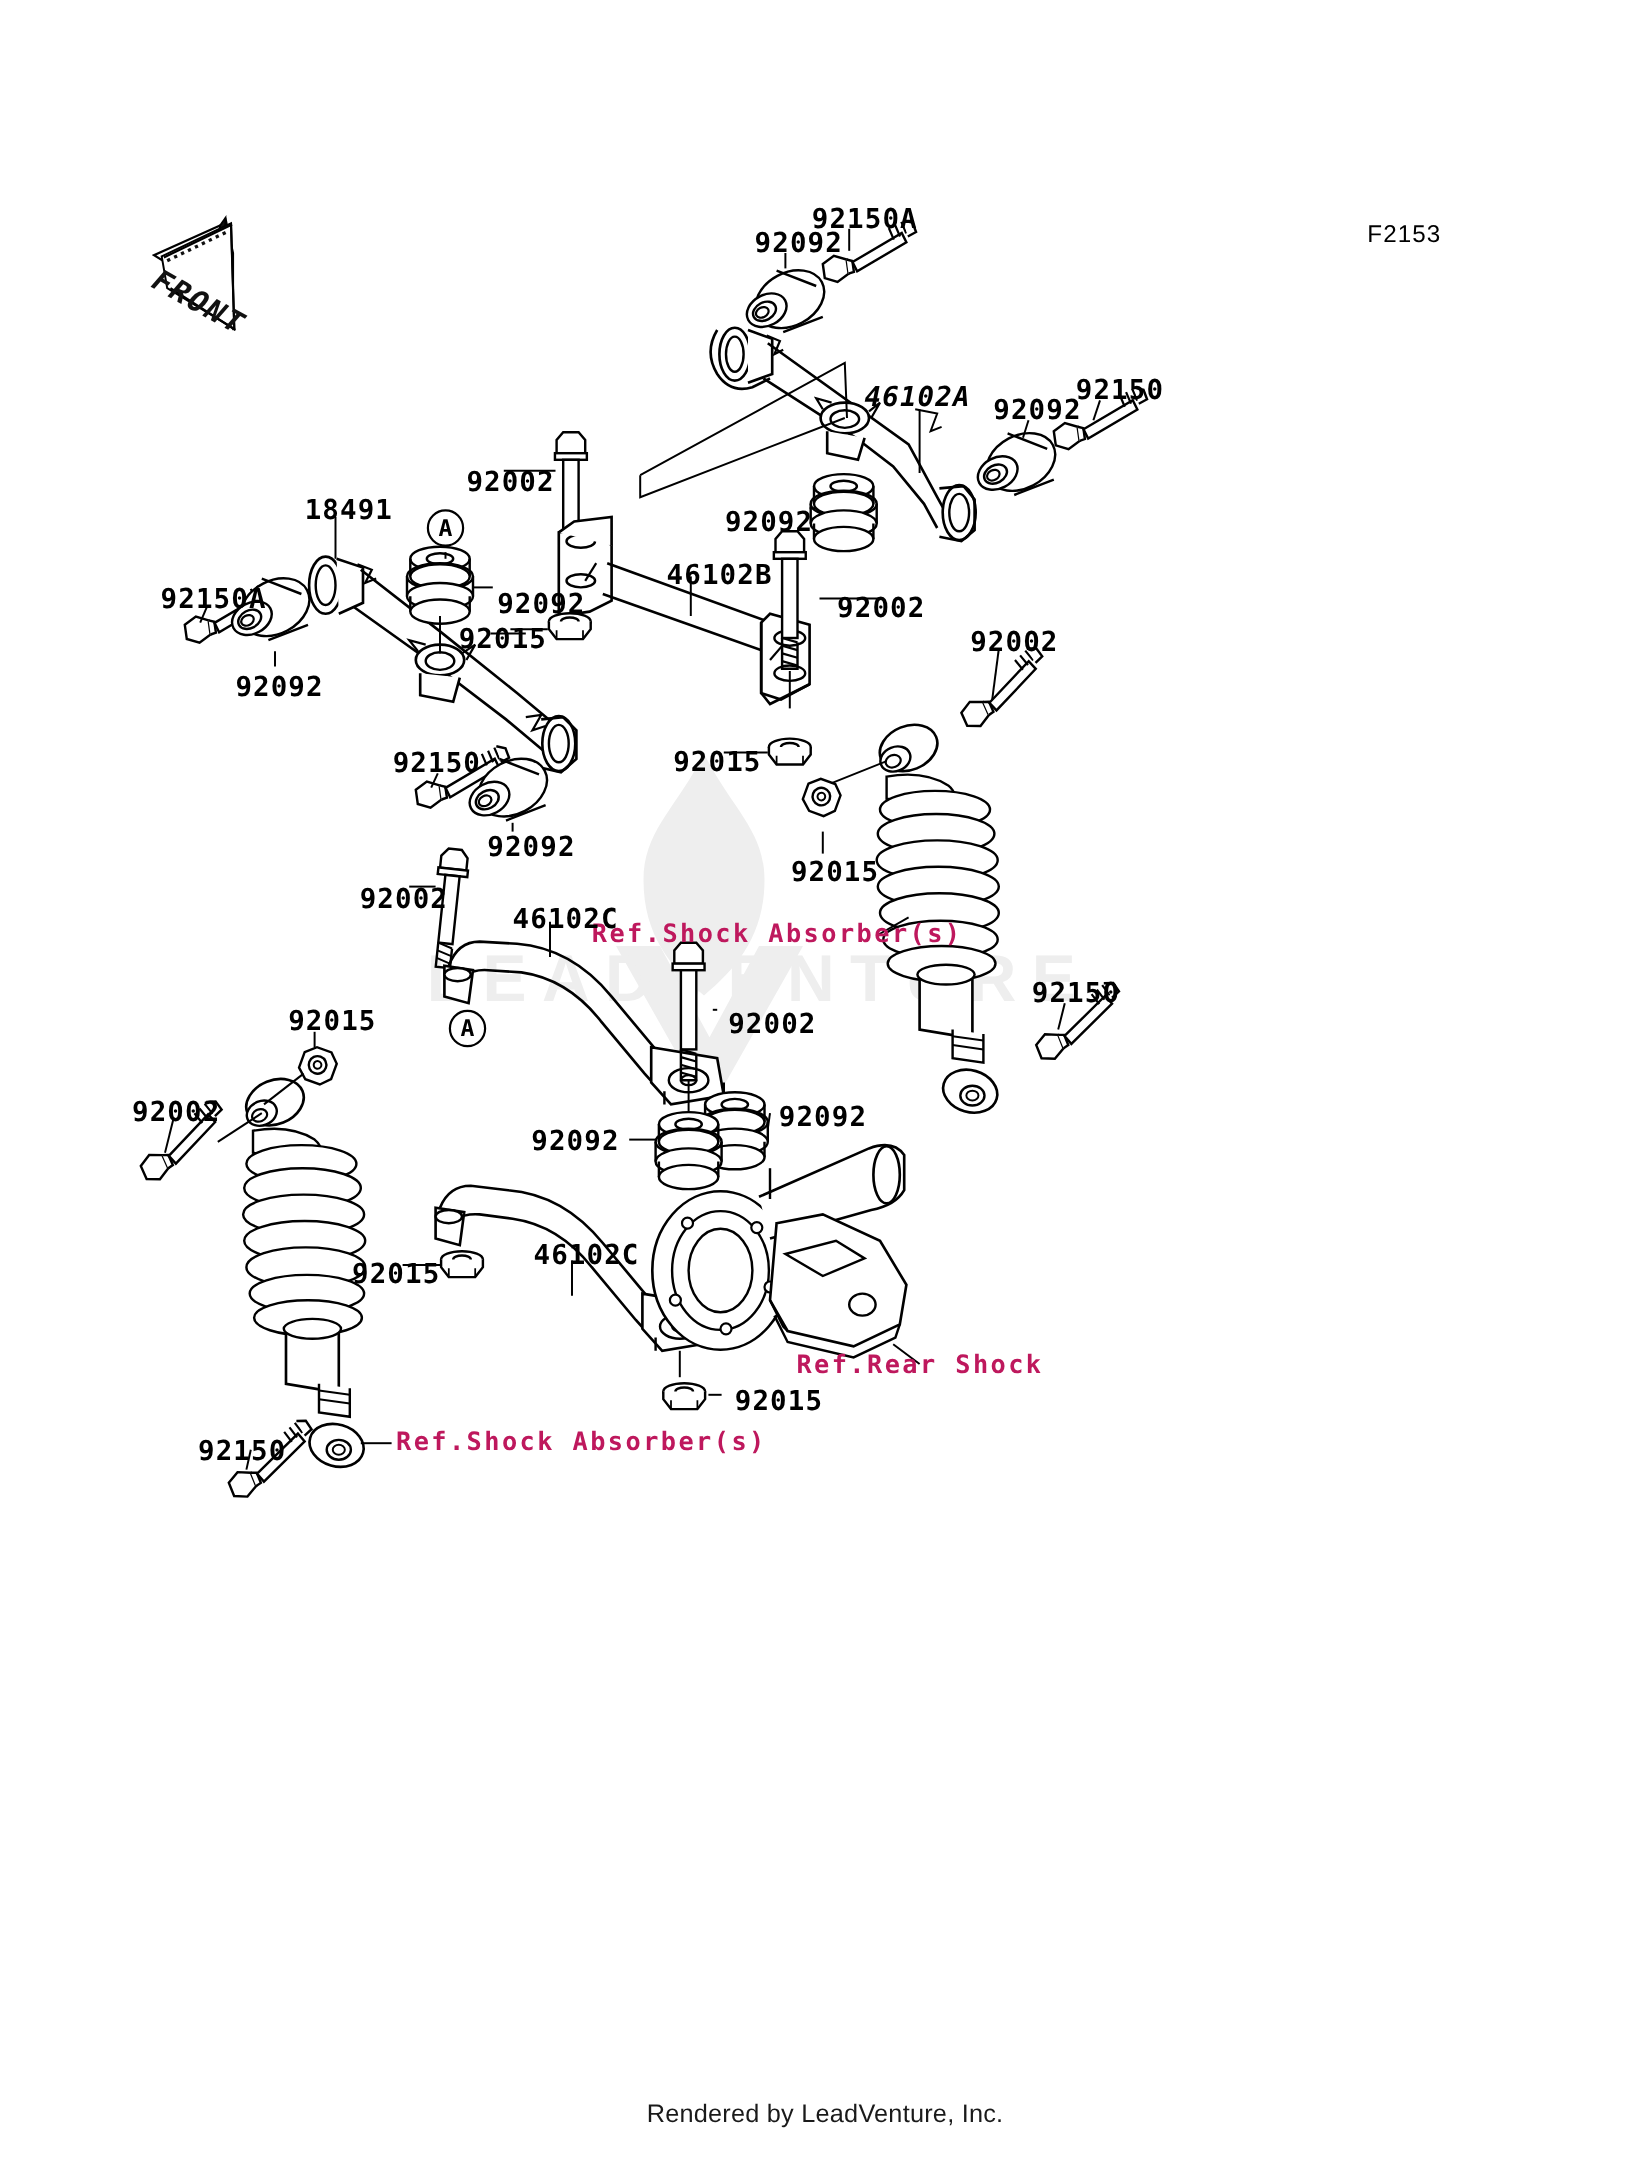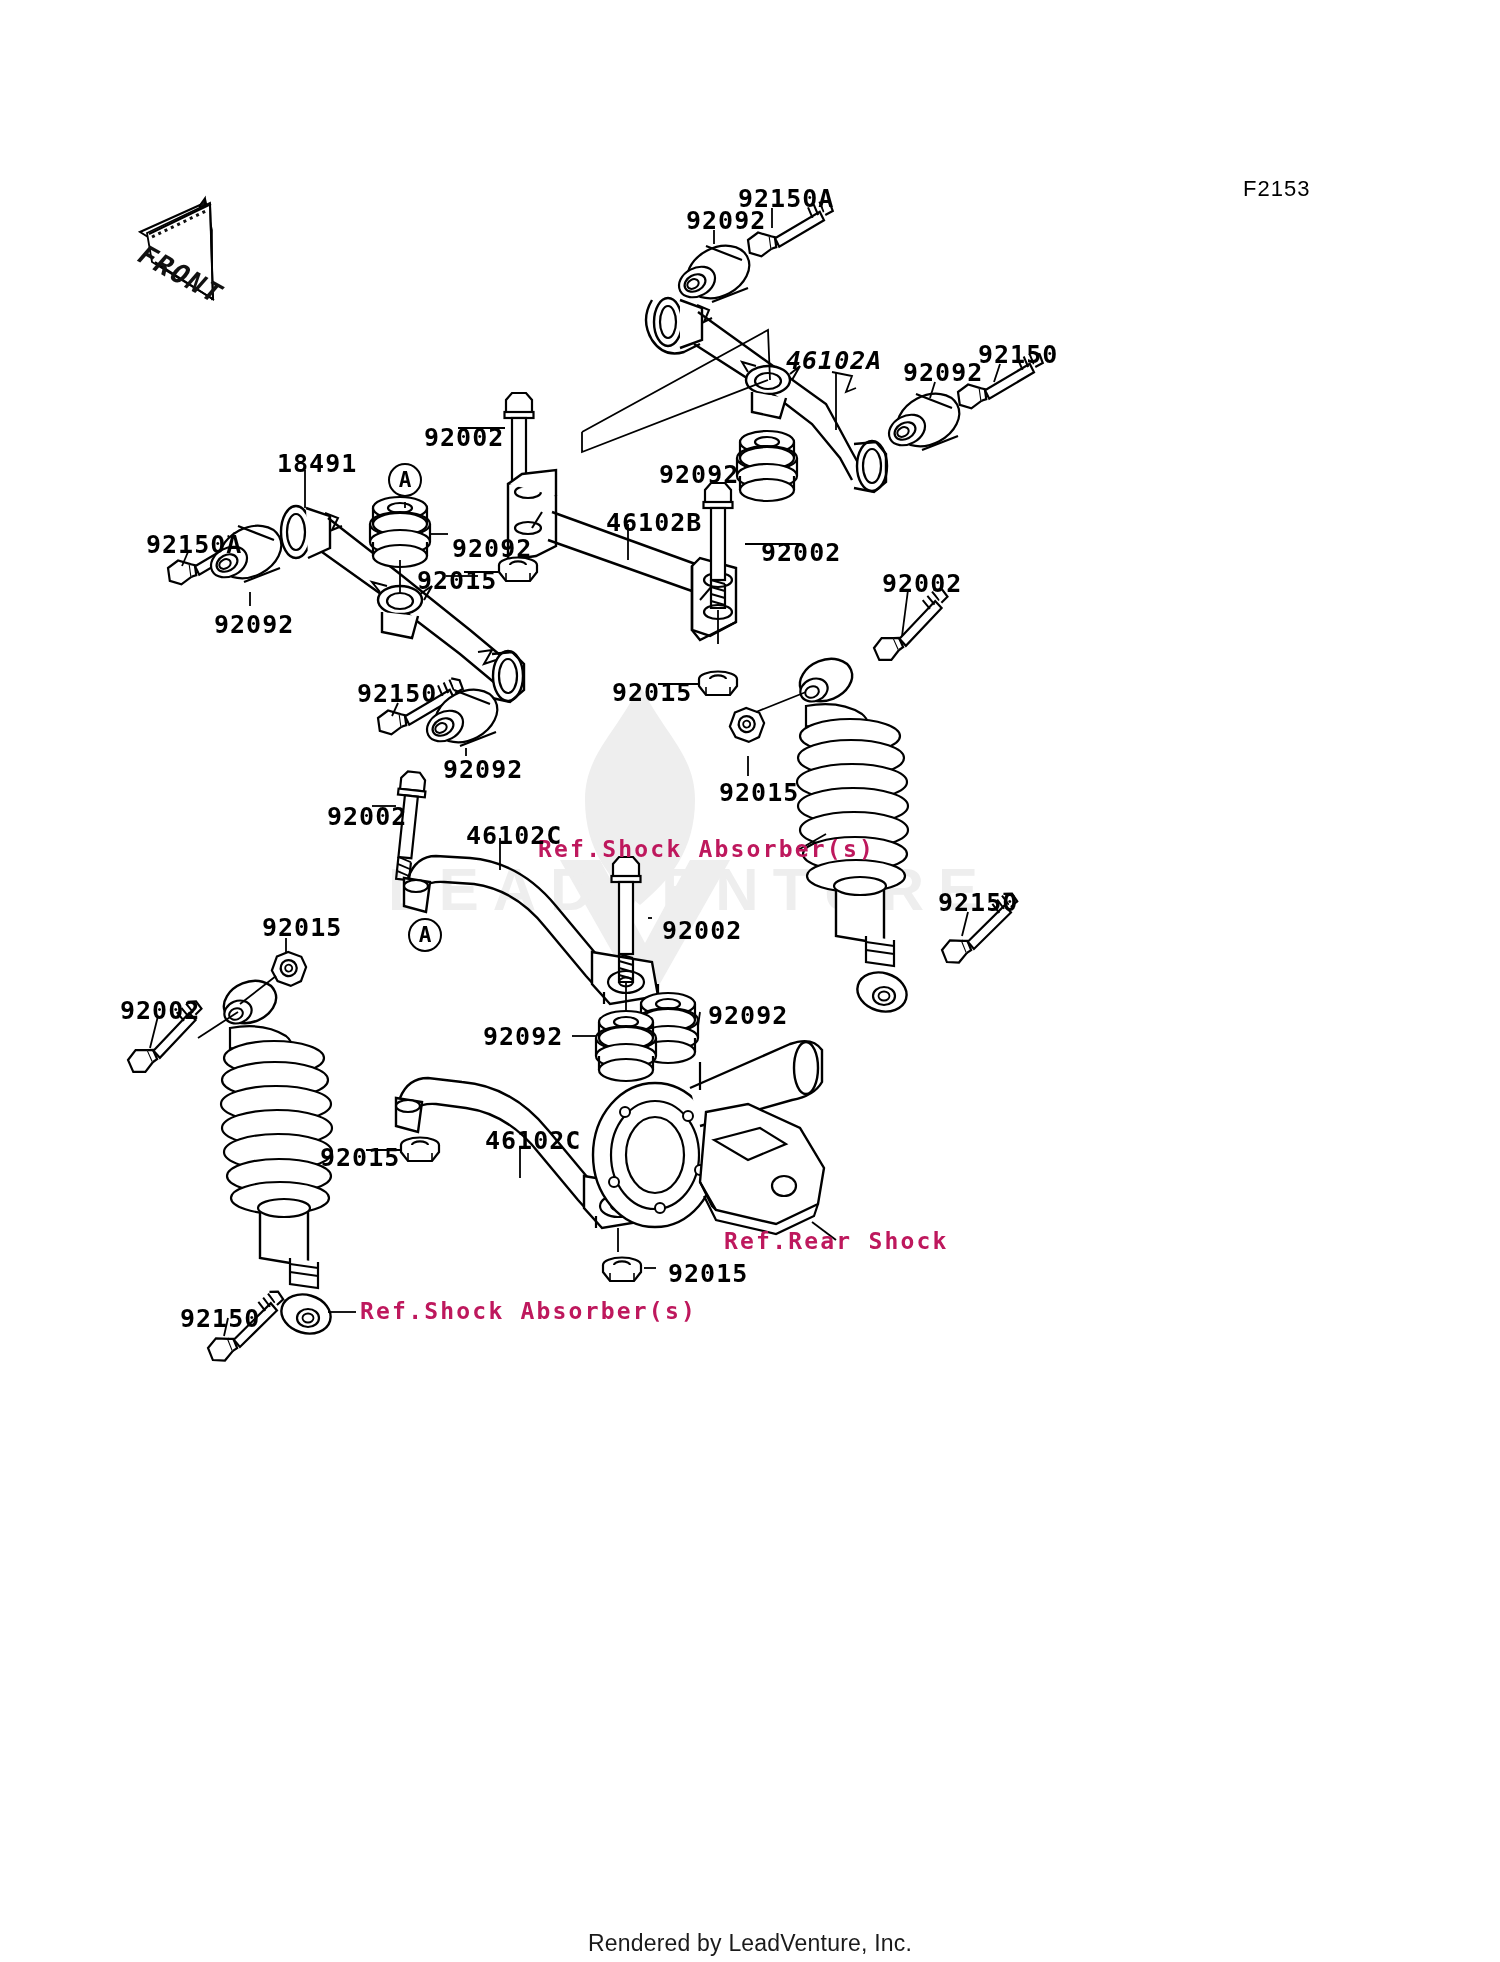--- a/index.html
+++ b/index.html
@@ -42,32 +42,32 @@
     line-height: 1;
   }
   .refcode {
     position: absolute;
     font-family: "Liberation Sans", sans-serif;
     font-weight: normal;
     font-size: 22px;
     letter-spacing: 1px;
     color: #000000;
     white-space: nowrap;
+    margin-top: 24px;
   }
   .footer {
     position: absolute;
     left: 0;
     top: 1908px;
     width: 1500px;
     text-align: center;
     font-family: "Liberation Sans", sans-serif;
     font-size: 23px;
     color: #1a1a1a;
     letter-spacing: 0.2px;
-    margin-top: 22px;
   }
   .callout-a {
     position: absolute;
     width: 34px;
     height: 34px;
     border: 2.2px solid #000;
     border-radius: 50%;
     box-sizing: border-box;
     font-family: "DejaVu Sans Mono", monospace;
     font-weight: bold;

